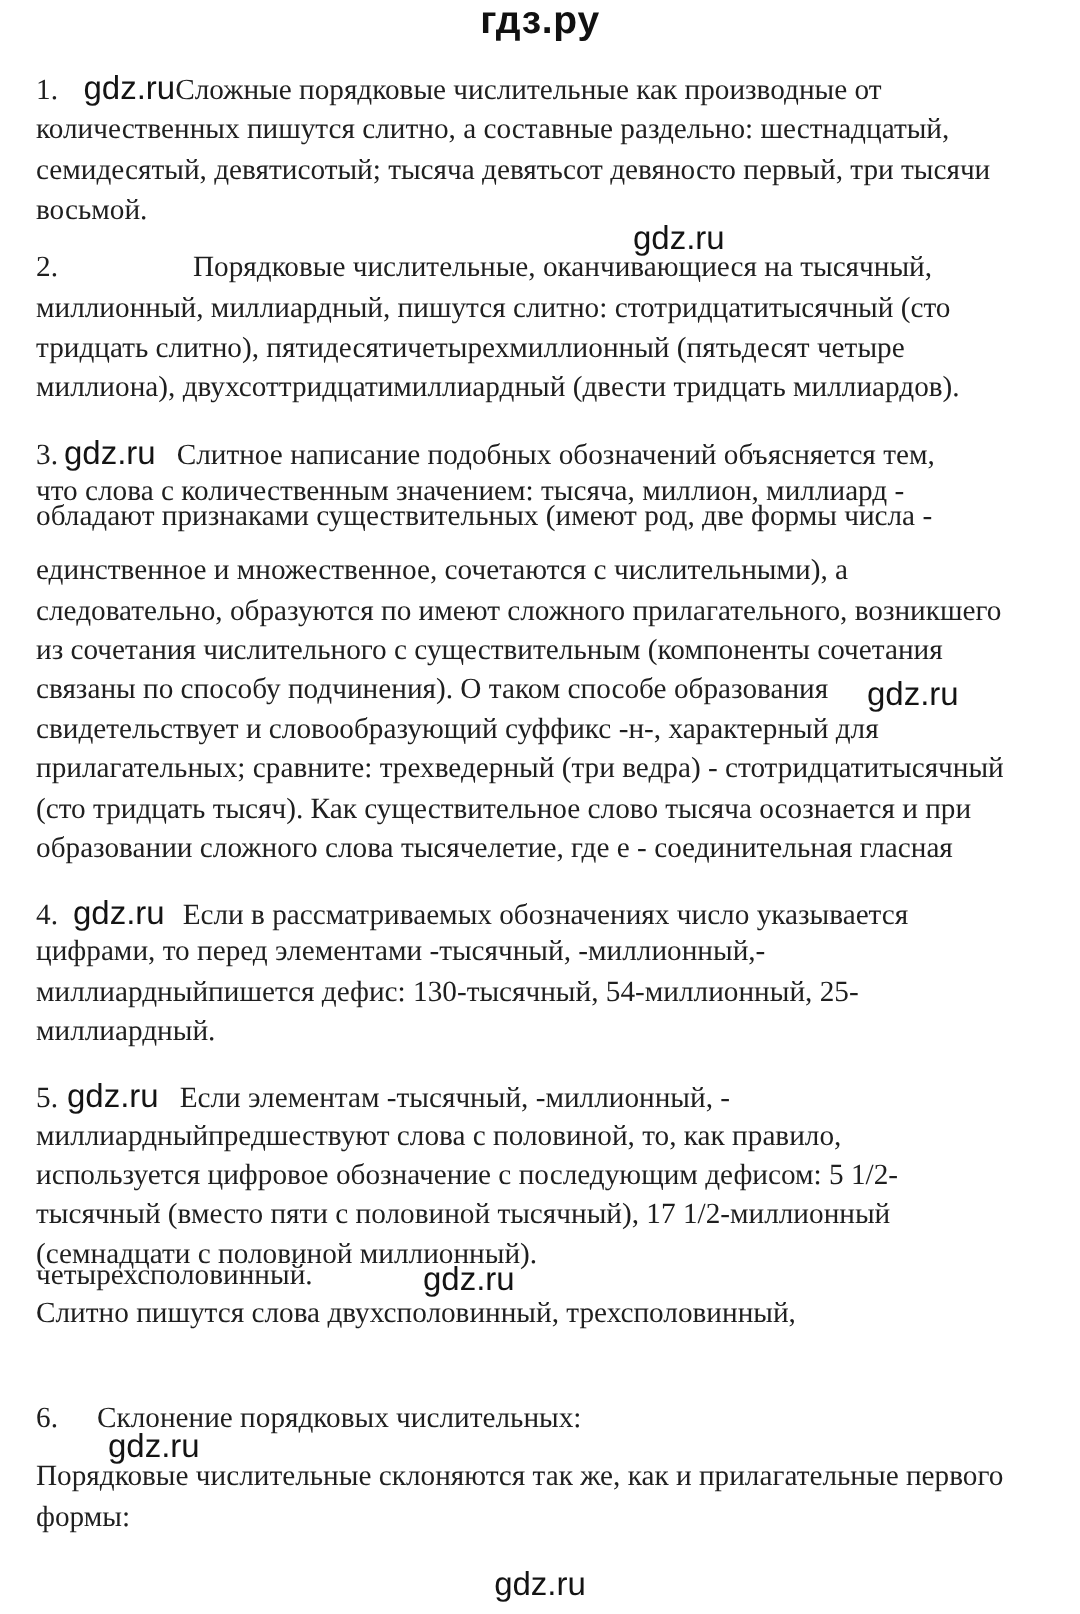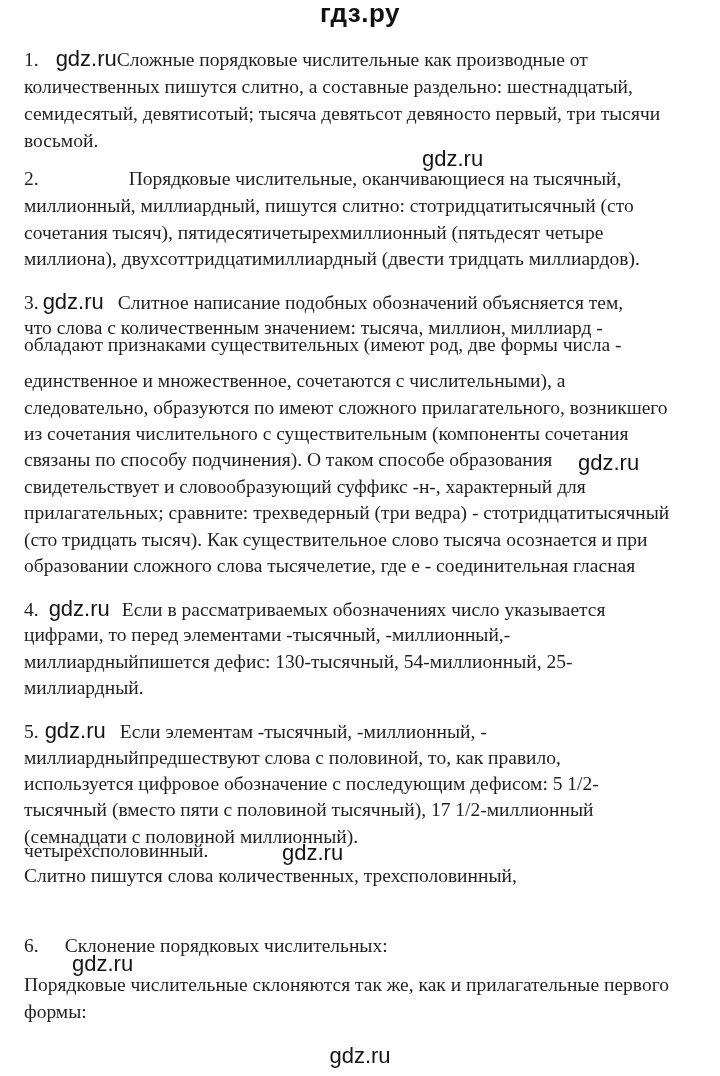--- a/index.html
+++ b/index.html
@@ -37,21 +37,21 @@
 <div class="line" style="top:74px;">количественных пишутся слитно, а составные раздельно: шестнадцатый,</div>
 <div class="line" style="top:101px;">семидесятый, девятисотый; тысяча девятьсот девяносто первый, три тысячи</div>
 <div class="line" style="top:128px;">восьмой.</div>
 
 <div class="wm wm-abs" style="top:146px; left:422px;">gdz.ru</div>
 
 <div class="line" style="top:166px;">
   <span class="num">2.</span><span style="display:inline-block;width:90px;"></span><span>Порядковые числительные, оканчивающиеся на тысячный,</span>
 </div>
 <div class="line" style="top:193px;">миллионный, миллиардный, пишутся слитно: стотридцатитысячный (сто</div>
-<div class="line" style="top:220px;">сочетания тысяч), пятидесятичетырехмиллионный (пятьдесят четыре</div>
+<div class="line" style="top:220px;">тридцать слитно), пятидесятичетырехмиллионный (пятьдесят четыре</div>
 <div class="line" style="top:246px;">миллиона), двухсоттридцатимиллиардный (двести тридцать миллиардов).</div>
 
 <div class="line" style="top:289px;">
   <span class="num">3.</span><span style="display:inline-block;width:4px;"></span><span class="wm">gdz.ru</span><span style="display:inline-block;width:14px;"></span><span>Слитное написание подобных обозначений объясняется тем,</span>
 </div>
 <div class="line" style="top:315px;">что слова с количественным значением: тысяча, миллион, миллиард -</div>
 <div class="line" style="top:332px;">обладают признаками существительных (имеют род, две формы числа -</div>
 <div class="line" style="top:368px;">единственное и множественное, сочетаются с числительными), а</div>
 <div class="line" style="top:395px;">следовательно, образуются по имеют сложного прилагательного, возникшего</div>
 <div class="line" style="top:421px;">из сочетания числительного с существительным (компоненты сочетания</div>
@@ -74,21 +74,21 @@
 <div class="line" style="top:718px;">
   <span class="num">5.</span><span style="display:inline-block;width:6px;"></span><span class="wm">gdz.ru</span><span style="display:inline-block;width:14px;"></span><span>Если элементам -тысячный, -миллионный, -</span>
 </div>
 <div class="line" style="top:745px;">миллиардныйпредшествуют слова с половиной, то, как правило,</div>
 <div class="line" style="top:771px;">используется цифровое обозначение с последующим дефисом: 5 1/2-</div>
 <div class="line" style="top:797px;">тысячный (вместо пяти с половиной тысячный), 17 1/2-миллионный</div>
 <div class="line" style="top:824px;">(семнадцати с половиной миллионный).</div>
 
 <div class="wm wm-abs" style="top:840px; left:282px;">gdz.ru</div>
 
-<div class="line" style="top:863px;">Слитно пишутся слова количественных, трехсполовинный,</div>
+<div class="line" style="top:863px;">Слитно пишутся слова двухсполовинный, трехсполовинный,</div>
 <div class="line" style="top:838px;">четырехсполовинный.</div>
 
 <div class="line" style="top:933px;">
   <span class="num">6.</span><span style="display:inline-block;width:26px;"></span><span>Склонение порядковых числительных:</span>
 </div>
 <div class="wm wm-abs" style="top:951px; left:72px;">gdz.ru</div>
 
 <div class="line" style="top:972px;">Порядковые числительные склоняются так же, как и прилагательные первого</div>
 <div class="line" style="top:999px;">формы:</div>
 

